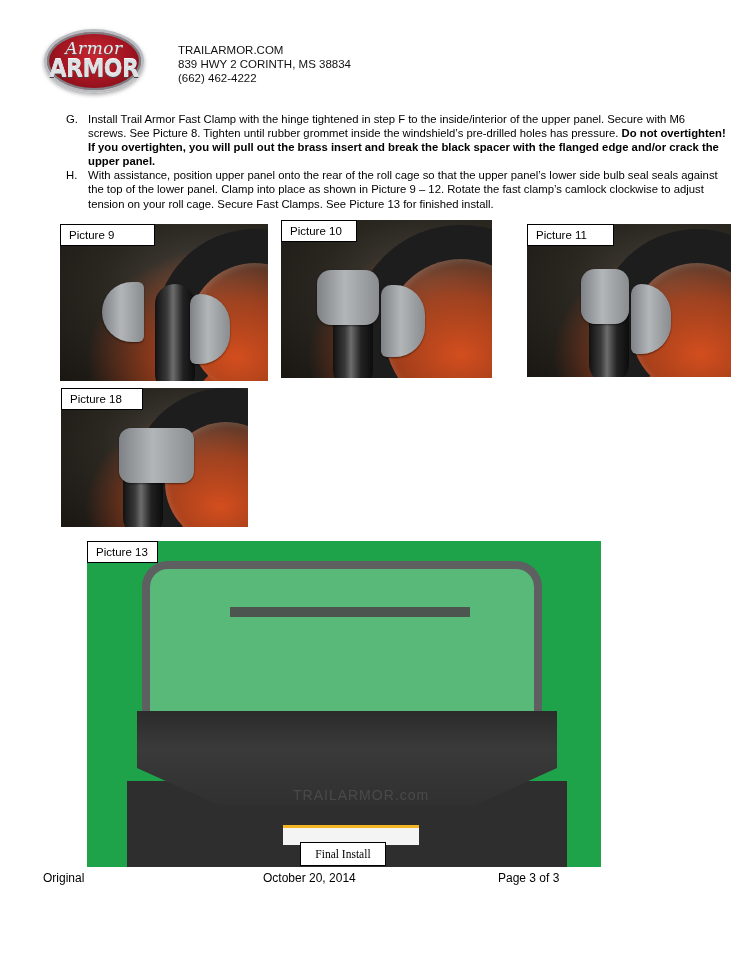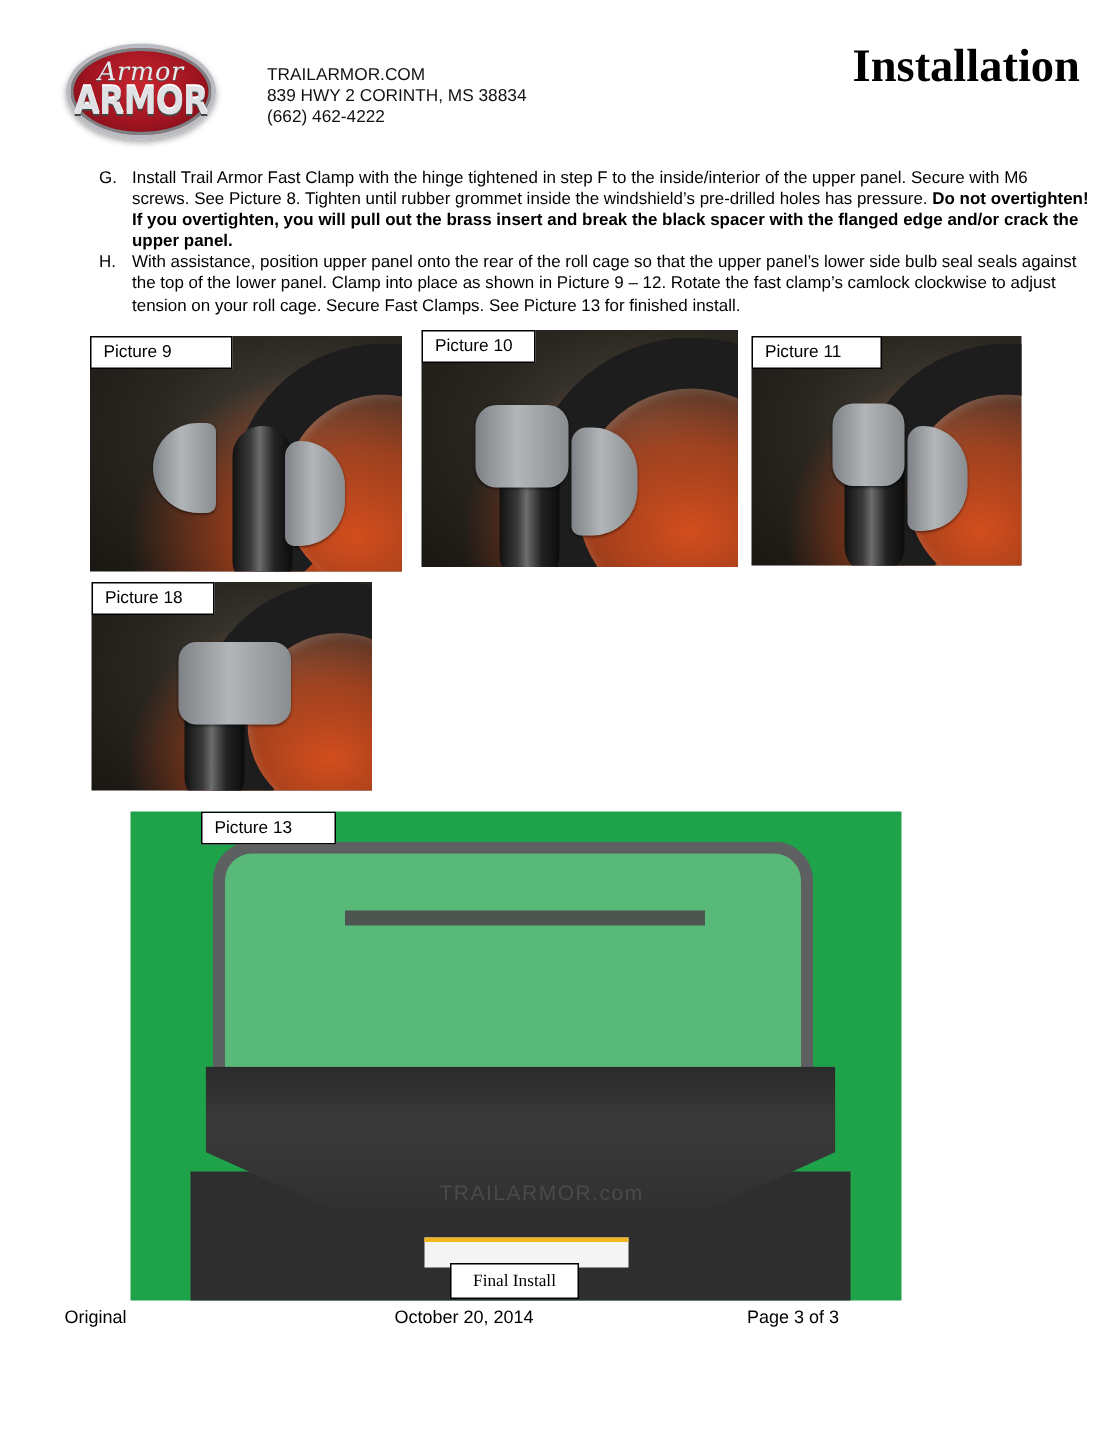--- a/index.html
+++ b/index.html
@@ -98,21 +98,20 @@
   <div class="logo-armor">ARMOR</div>
 </div>
 
 <div class="contact">
   <div>TRAILARMOR.COM</div>
   <div>839 HWY 2 CORINTH, MS 38834</div>
   <div>(662) 462-4222</div>
 </div>
 
 <div class="title">
-  <div>Installation</div>
 </div>
 
 <div class="steps">
   <div class="step">
     <div class="step-letter">G.</div>
     <div class="step-text"><span>Install Trail Armor Fast Clamp with the hinge tightened in step F to the inside/interior of the upper panel. Secure with M6 screws. See Picture 8. Tighten until rubber grommet inside the windshield’s pre-drilled holes has pressure. </span><b>Do not overtighten! If you overtighten, you will pull out the brass insert and break the black spacer with the flanged edge and/or crack the upper panel.</b></div>
   </div>
   <div class="step">
     <div class="step-letter">H.</div>
     <div class="step-text">With assistance, position upper panel onto the rear of the roll cage so that the upper panel’s lower side bulb seal seals against the top of the lower panel. Clamp into place as shown in Picture 9 – 12. Rotate the fast clamp’s camlock clockwise to adjust tension on your roll cage. Secure Fast Clamps. See Picture 13 for finished install.</div>
@@ -128,21 +127,21 @@
 </div>
 
 <div class="photo clamp-photo" style="left:281px; top:220px; width:211px; height:158px;">
   <div class="pipe-arc" style="left:70px; top:5px; width:220px; height:220px;"></div>
   <div class="pipe" style="left:52px; top:70px; height:100px;"></div>
   <div class="clamp" style="left:36px; top:50px; width:62px; height:55px; border-radius:14px;"></div>
   <div class="clamp" style="left:100px; top:65px; width:44px; height:72px; border-radius:10px 30px 30px 6px;"></div>
   <div class="photo-label" style="padding-right:14px;">Picture 10</div>
 </div>
 
-<div class="photo clamp-photo" style="left:501px; top:224px; width:180px; height:153px;">
+<div class="photo clamp-photo" style="left:527px; top:224px; width:204px; height:153px;">
   <div class="pipe-arc" style="left:70px; top:5px; width:200px; height:200px;"></div>
   <div class="pipe" style="left:62px; top:70px; height:90px;"></div>
   <div class="clamp" style="left:54px; top:45px; width:48px; height:55px; border-radius:14px;"></div>
   <div class="clamp" style="left:104px; top:60px; width:40px; height:70px; border-radius:10px 30px 30px 6px;"></div>
   <div class="photo-label" style="padding-right:26px;">Picture 11</div>
 </div>
 
 <div class="photo clamp-photo" style="left:61px; top:388px; width:187px; height:139px;">
   <div class="pipe-arc" style="left:70px; top:0px; width:190px; height:190px;"></div>
   <div class="pipe" style="left:62px; top:70px; height:80px;"></div>
@@ -151,19 +150,19 @@
 </div>
 
 <div class="photo final" style="left:87px; top:541px; width:514px; height:326px;">
   <div class="windshield">
     <div class="crossbar"></div>
   </div>
   <div class="bed"></div>
   <div class="rearpanel"></div>
   <div class="panel-text">TRAILARMOR.com</div>
   <div class="warning-sticker"></div>
-  <div class="photo-label" style="padding-right:28px;margin-left:47px;">Picture 13</div>
+  <div class="photo-label" style="padding-right:9px;">Picture 13</div>
 </div>
 <div class="final-caption">Final Install</div>
 
 <div class="footer" style="left:43px;">Original</div>
 <div class="footer" style="left:263px;">October 20, 2014</div>
 <div class="footer" style="left:498px;">Page 3 of 3</div>
 
 </body></html>

